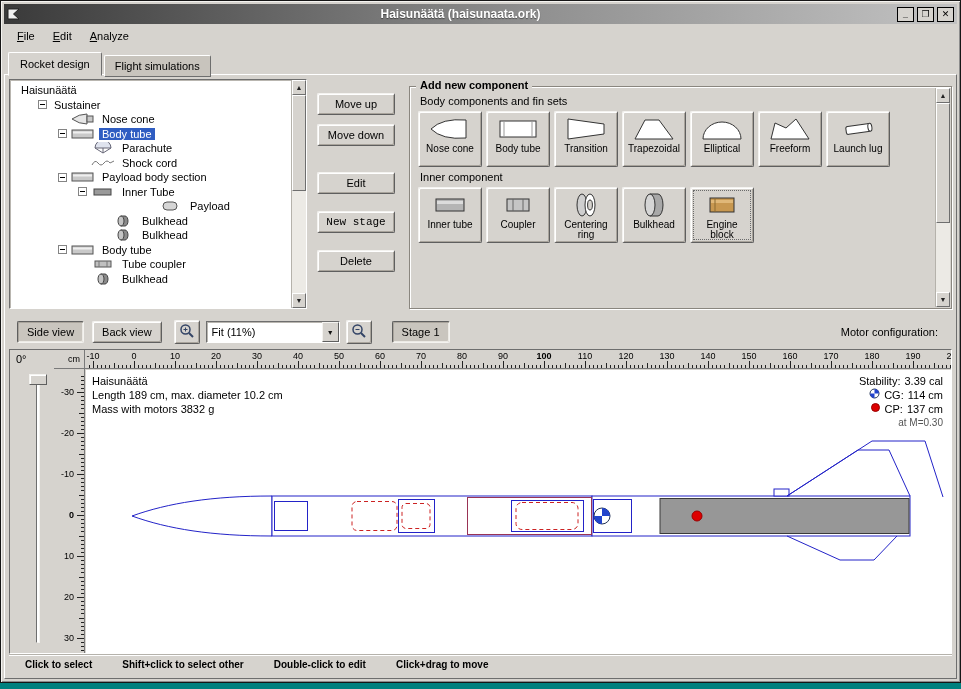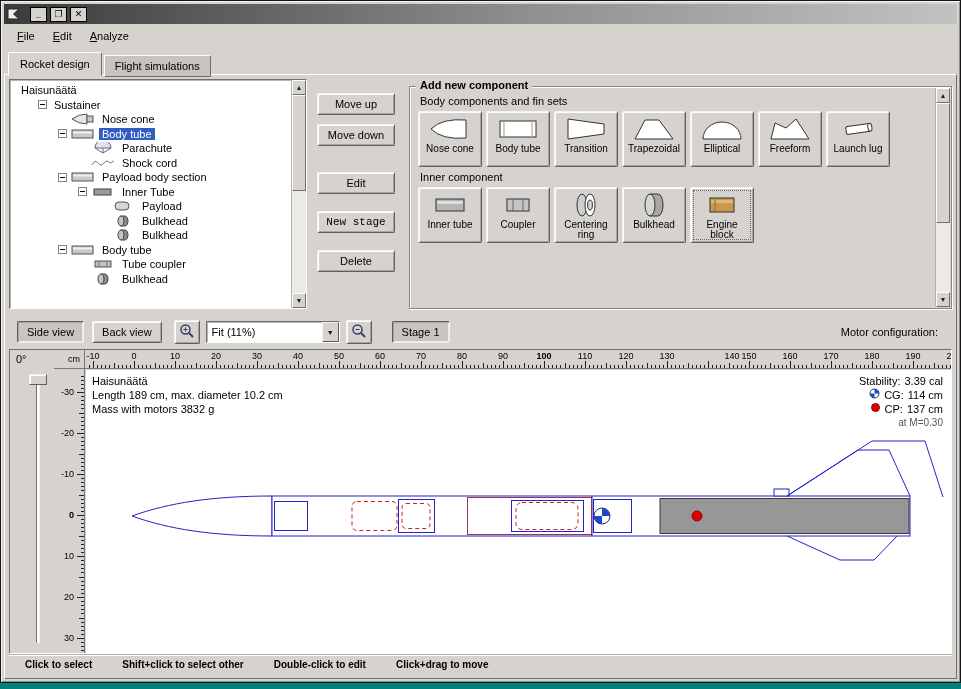--- a/index.html
+++ b/index.html
@@ -190,20 +190,21 @@
 <body>
 
 <div class="window">
 
   <div class="titlebar">
     <span class="win-ico">
       <svg width="13" height="12">
           <path d="M1 1 L12 1 L6.5 6 L12 11 L1 11 Z" fill="#f0f0f0" stroke="#222"></path>
         </svg>
     </span>
+    <span class="title">Haisunäätä (haisunaata.ork)</span>
     <span class="tb-btn">_</span>
     <span class="tb-btn">❐</span>
     <span class="tb-btn">✕</span>
   </div>
 
   <div class="menubar">
       <div class="menu-item">File</div>
       <div class="menu-item">Edit</div>
       <div class="menu-item">Analyze</div>
     </div>
@@ -265,21 +266,21 @@
                 </svg></div>
               <div class="tree-label">Payload body section</div>
             </div>
             <div class="tree-row" style="padding-left: 68px;">
               <div class="tree-exp"></div>
               <div class="tree-icon"><svg width="24" height="12">
                   <rect x="3" y="3" width="17" height="6" fill="#9a9a9a" stroke="#444"></rect>
                 </svg></div>
               <div class="tree-label">Inner Tube</div>
             </div>
-            <div class="tree-row" style="padding-left: 88px;">
+            <div class="tree-row" style="padding-left: 88px; margin-left: 48px;">
               <div class="tree-spacer"></div>
               <div class="tree-icon"><svg width="24" height="12">
                   <rect x="4" y="2" width="14" height="8" rx="4" fill="#d6d6d6" stroke="#555"></rect>
                 </svg></div>
               <div class="tree-label">Payload</div>
             </div>
             <div class="tree-row" style="padding-left: 88px;">
               <div class="tree-spacer"></div>
               <div class="tree-icon"><svg width="24" height="12">
                   <path d="M10 1 L14 1 A3 5 0 0 1 14 11 L10 11 Z" fill="#8a8a8a" stroke="#444"></path>
@@ -664,21 +665,21 @@
           <div class="htick" style="left: 586.1px; height: 3px;"></div>
           <div class="htick" style="left: 590.2px; height: 3px;"></div>
           <div class="htick" style="left: 594.3px; height: 3px;"></div>
           <div class="htick" style="left: 598.4px; height: 3px;"></div>
           <div class="htick" style="left: 602.5px; height: 5px;"></div>
           <div class="htick" style="left: 606.6px; height: 3px;"></div>
           <div class="htick" style="left: 610.7px; height: 3px;"></div>
           <div class="htick" style="left: 614.8px; height: 3px;"></div>
           <div class="htick" style="left: 618.9px; height: 3px;"></div>
           <div class="htick" style="left: 623px; height: 7px;"></div>
-          <div class="hnum" style="left: 623px; margin-left: 24px;">140</div>
+          <div class="hnum" style="left: 623px;">140</div>
           <div class="htick" style="left: 627.1px; height: 3px;"></div>
           <div class="htick" style="left: 631.2px; height: 3px;"></div>
           <div class="htick" style="left: 635.3px; height: 3px;"></div>
           <div class="htick" style="left: 639.4px; height: 3px;"></div>
           <div class="htick" style="left: 643.5px; height: 5px;"></div>
           <div class="htick" style="left: 647.6px; height: 3px;"></div>
           <div class="htick" style="left: 651.7px; height: 3px;"></div>
           <div class="htick" style="left: 655.8px; height: 3px;"></div>
           <div class="htick" style="left: 659.9px; height: 3px;"></div>
           <div class="htick" style="left: 664px; height: 7px;"></div>

